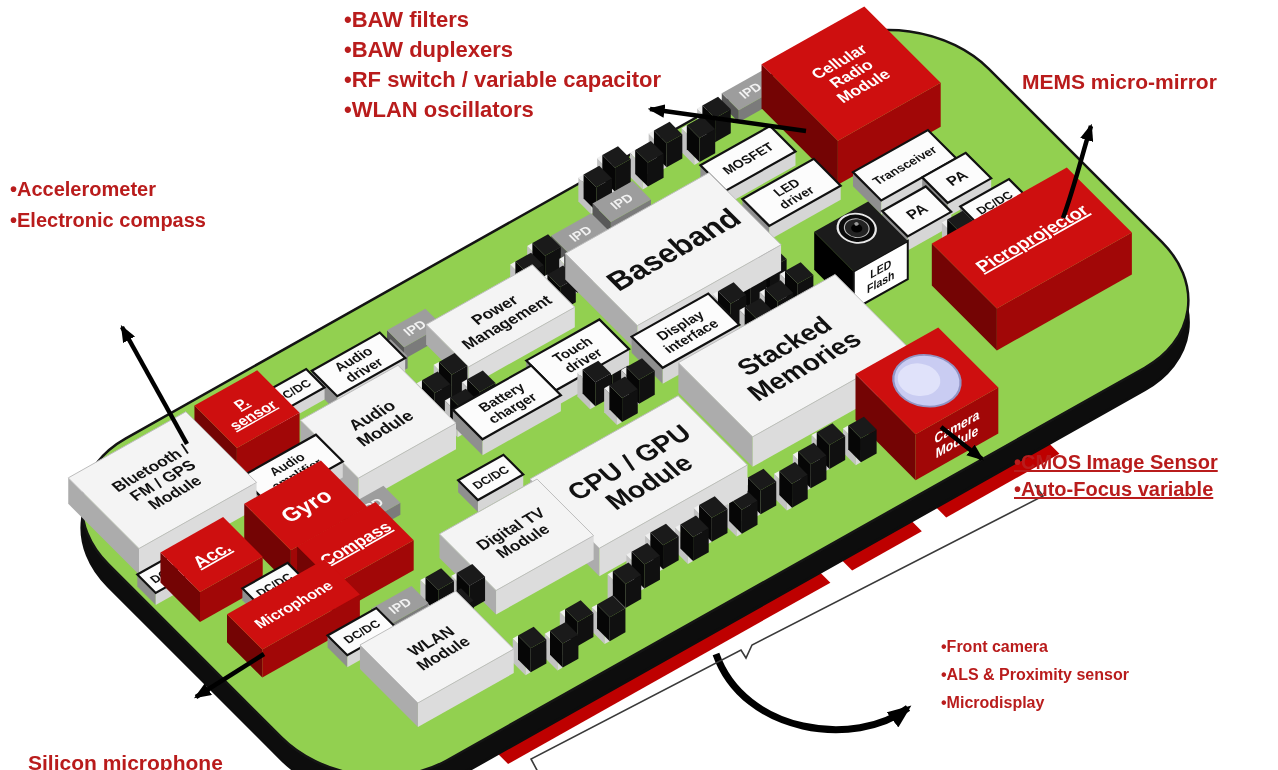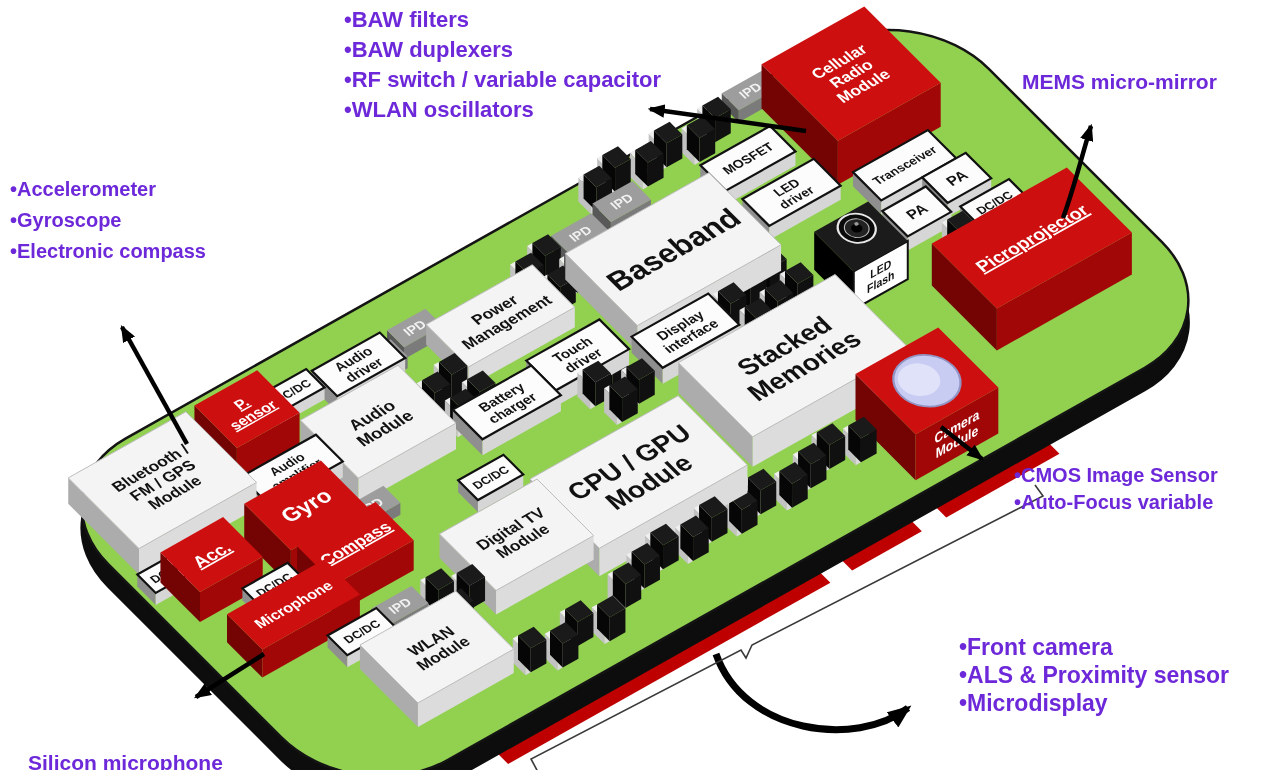--- a/index.html
+++ b/index.html
@@ -1,26 +1,26 @@
 <!DOCTYPE html>
 <html><head>
 <meta charset="utf-8">
 <style>
   html,body{margin:0;padding:0;background:#fff;}
   #stage{position:relative;width:1278px;height:770px;overflow:hidden;background:#fff;
          font-family:"Liberation Sans",sans-serif;}
   svg{position:absolute;left:0;top:0;}
-  .callout{position:absolute;font-weight:bold;color:#6d28d9;z-index:6;white-space:nowrap;}
+  .callout{position:absolute;font-weight:bold;color:#b91c1c;z-index:6;white-space:nowrap;}
   .cl{white-space:nowrap;}
   #co-top-left{left:344px;top:5px;font-size:22px;line-height:30px;}
   #co-mems{left:1022px;top:70px;font-size:21px;}
   #co-motion{left:10px;top:174px;font-size:20px;line-height:31px;}
   #co-silicon{left:28px;top:723px;font-size:21px;margin-top:28px;}
-  #co-cmos{left:1014px;top:462px;font-size:20px;line-height:27px;}
-  #co-frontcam{left:941px;top:633px;font-size:23px;line-height:28px;margin-left:18px;}
+  #co-cmos{left:1014px;top:449px;font-size:20px;line-height:27px;text-decoration:underline;}
+  #co-frontcam{left:941px;top:633px;font-size:16px;line-height:28px;}
 </style>
 </head>
 <body>
 
 <div id="stage">
 
   <svg id="board-svg" width="1278" height="770" viewBox="0 0 1278 770">
       <polygon points="483.365,739.19 805.635,557.89 830.38,582.635 508.11,763.935" fill="#BE0000"></polygon>
       <polygon points="827.41,545.64 897.0899999999999,506.44 921.835,531.185 852.155,570.385" fill="#BE0000"></polygon>
       <polygon points="921.4780000000001,492.72 1034.708,429.02 1059.453,453.765 946.223,517.465" fill="#BE0000"></polygon>
@@ -740,21 +740,20 @@
     <div class="cl">•BAW filters</div>
     <div class="cl">•BAW duplexers</div>
     <div class="cl">•RF switch / variable capacitor</div>
     <div class="cl">•WLAN oscillators</div>
   </div>
 
   <div class="callout" id="co-mems">MEMS micro-mirror</div>
 
   <div class="callout" id="co-motion">
     <div class="cl">•Accelerometer</div>
-    <div class="cl">•Gyroscope</div>
     <div class="cl">•Electronic compass</div>
   </div>
 
   <div class="callout" id="co-silicon">Silicon microphone</div>
 
   <div class="callout" id="co-cmos">
     <div class="cl">•CMOS Image Sensor</div>
     <div class="cl">•Auto-Focus variable</div>
   </div>
 

